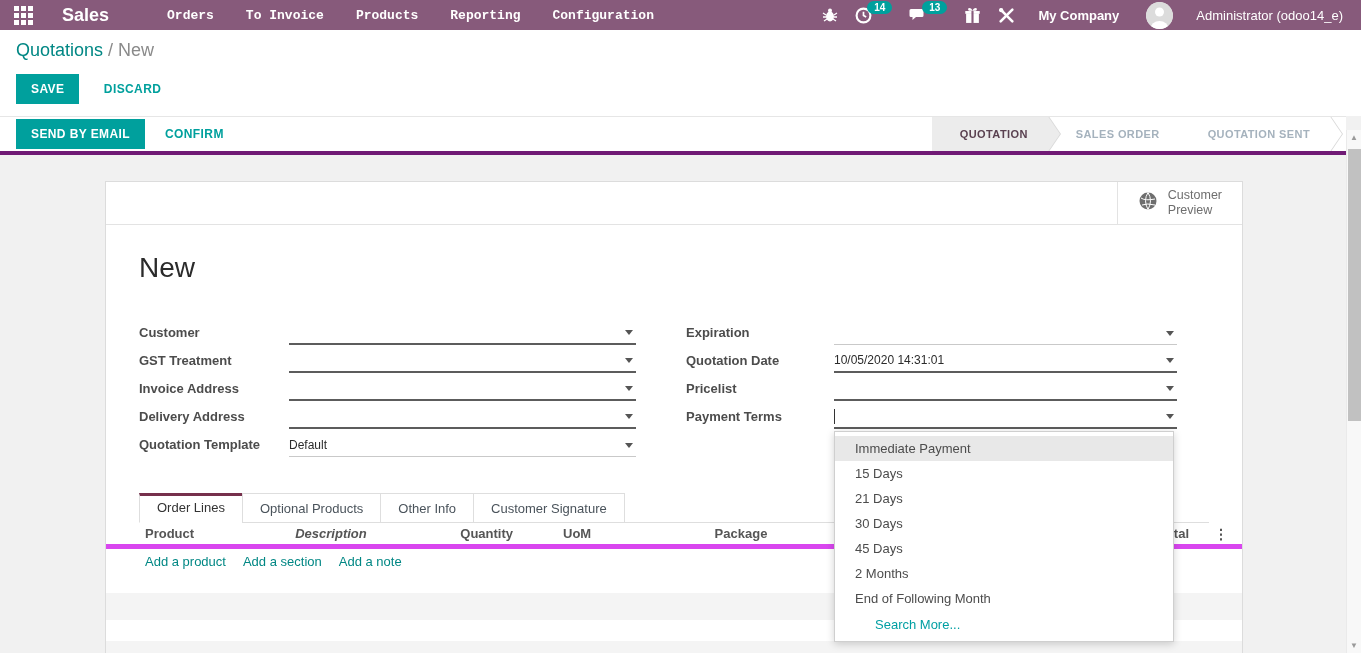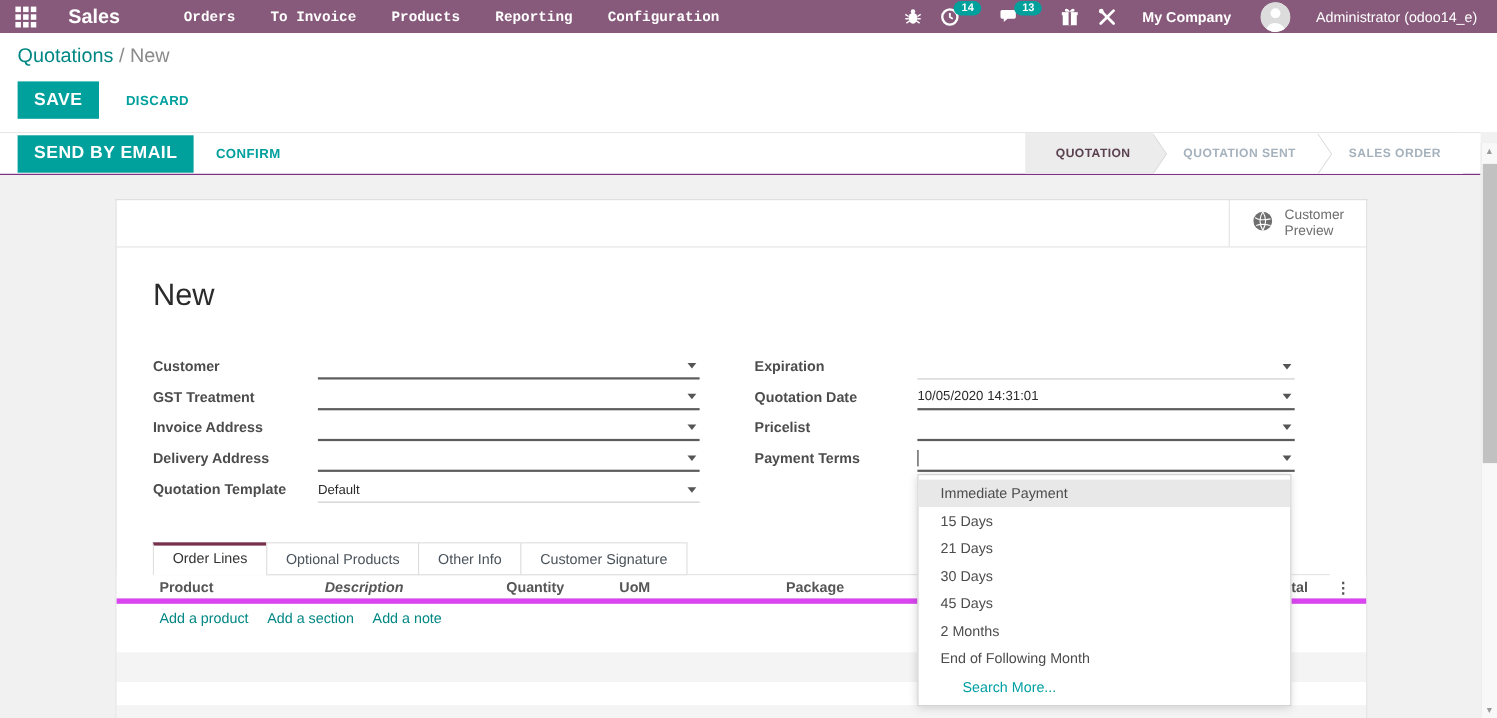--- a/index.html
+++ b/index.html
@@ -19,25 +19,25 @@
   .badge { background:#00A09D; color:#fff; font-size:10px; font-weight:bold; border-radius:9px; padding:1px 7px; margin-left:-5px; transform:translateY(-8px); }
   .company { font-size:13px; font-weight:bold; margin-left:6px; }
   .avatar { width:27px; height:27px; border-radius:50%; background:#e9e9e9; overflow:hidden; display:flex; align-items:flex-end; justify-content:center; margin-left:10px; }
   .username { font-size:13px; margin-left:6px; }
 
   
   .cpanel { background:#fff; padding:10px 16px 12px; }
   .breadcrumb { font-size:18px; margin-bottom:13px; }
   .bc-link { color:#008784; cursor:pointer; }
   .bc-sep, .bc-current { color:#8a8a8a; }
-  .btn-primary { display:inline-block; background:#00A09D; color:#fff; border:none; font-family:inherit; font-size:16px; font-weight:bold; letter-spacing:.4px; padding:8px 15px; cursor:pointer; }
+  .btn-primary { display:inline-block; background:#00A09D; color:#fff; border:none; font-family:inherit; font-size:12px; font-weight:bold; letter-spacing:.4px; padding:8px 15px; cursor:pointer; }
   .btn-link { display:inline-block; background:none; border:none; font-family:inherit; color:#00A09D; font-size:12px; font-weight:bold; letter-spacing:.4px; margin-left:20px; cursor:pointer; }
 
   
-  .statusbar { height:39px; background:#fff; border-top:1px solid #e6e6e6; border-bottom:1px solid #701a75; display:flex; align-items:center; padding-left:16px; padding-right:16px; margin-right:15px; overflow:hidden; }
+  .statusbar { height:39px; background:#fff; border-top:1px solid #e6e6e6; border-bottom:4px solid #701a75; display:flex; align-items:center; padding-left:16px; padding-right:16px; margin-right:15px; overflow:hidden; }
   .steps { margin-left:auto; display:flex; height:38px; }
   .step { position:relative; display:flex; align-items:center; padding:0 20px 0 28px; font-size:11px; font-weight:bold; letter-spacing:.4px; color:#a5b2bd; background:#fff; cursor:pointer; }
   .step::before { content:''; position:absolute; right:-13px; top:0; border-left:13px solid #d9d9d9; border-top:19px solid transparent; border-bottom:19px solid transparent; z-index:2; }
   .step::after  { content:''; position:absolute; right:-12px; top:0; border-left:13px solid #fff; border-top:19px solid transparent; border-bottom:19px solid transparent; z-index:3; }
   .step.last::before, .step.last::after { display:none; }
   .step.active { background:#ececec; color:#5a4150; }
   .step.active::after { border-left-color:#ececec; }
 
   
   .content { position:absolute; top:169px; left:0; right:15px; bottom:0; background:#f1f1f1; overflow:hidden; }
@@ -175,22 +175,22 @@
   </div>
   <button class="btn-primary">SAVE</button>
   <button class="btn-link">DISCARD</button>
 </div>
 
 <div class="statusbar">
   <button class="btn-primary" style="margin-left:0;">SEND BY EMAIL</button>
   <button class="btn-link">CONFIRM</button>
   <div class="steps">
     <div class="step active">QUOTATION</div>
+    <div class="step last">SALES ORDER</div>
     <div class="step">QUOTATION SENT</div>
-    <div class="step last">SALES ORDER</div>
   </div>
 </div>
 
 <div class="content">
   <div class="sheet">
 
     <div class="sheet-header">
       <div class="preview-btn">
         <span>
           <svg width="20" height="20" viewBox="0 0 20 20">

